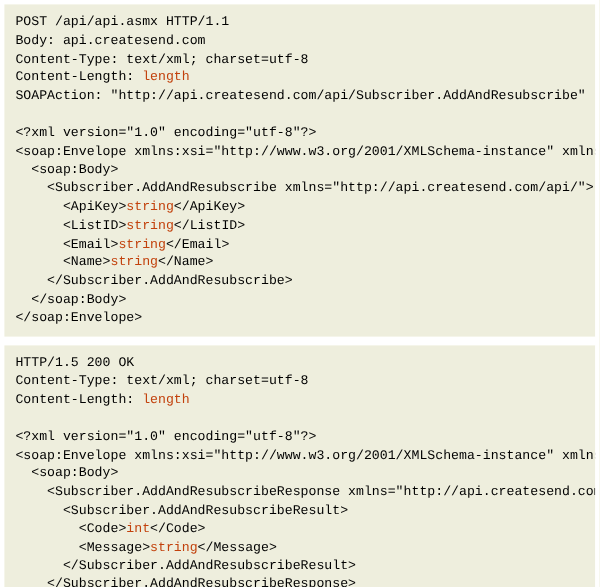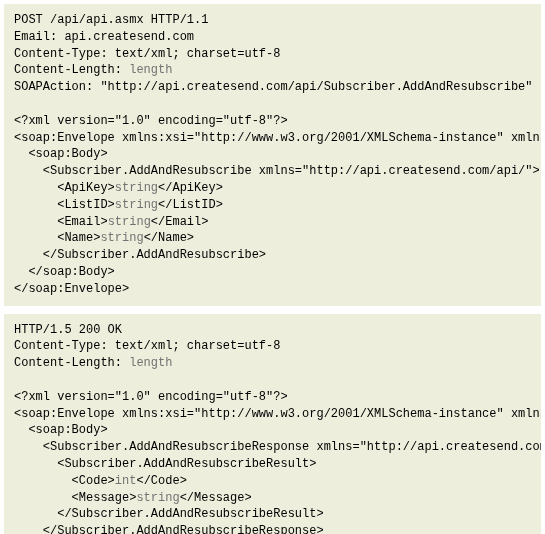--- a/index.html
+++ b/index.html
@@ -12,29 +12,29 @@
     }
     .code-block {
       background-color: #eeeedd;
       padding: 8px 10px;
       margin: 4px 4px 8px 4px;
       white-space: pre;
       overflow: hidden;
       line-height: 1.4;
     }
     .kw {
-      color: #737373;
+      color: #c2410c;
       margin-top: 16px;
     }
   </style>
 </head>
 <body>
 
 <div class="code-block"><span>POST /api/api.asmx HTTP/1.1</span>
-<span>Email: api.createsend.com</span>
+<span>Body: api.createsend.com</span>
 <span>Content-Type: text/xml; charset=utf-8</span>
 <span>Content-Length: </span><span class="kw">length</span>
 <span>SOAPAction: "http://api.createsend.com/api/Subscriber.AddAndResubscribe"</span>
 <span></span>
 <span>&lt;?xml version="1.0" encoding="utf-8"?&gt;</span>
 <span>&lt;soap:Envelope xmlns:xsi="http://www.w3.org/2001/XMLSchema-instance" xmlns:x</span>
 <span>  &lt;soap:Body&gt;</span>
 <span>    &lt;Subscriber.AddAndResubscribe xmlns="http://api.createsend.com/api/"&gt;</span>
 <span>      &lt;ApiKey&gt;</span><span class="kw">string</span><span>&lt;/ApiKey&gt;</span>
 <span>      &lt;ListID&gt;</span><span class="kw">string</span><span>&lt;/ListID&gt;</span>

